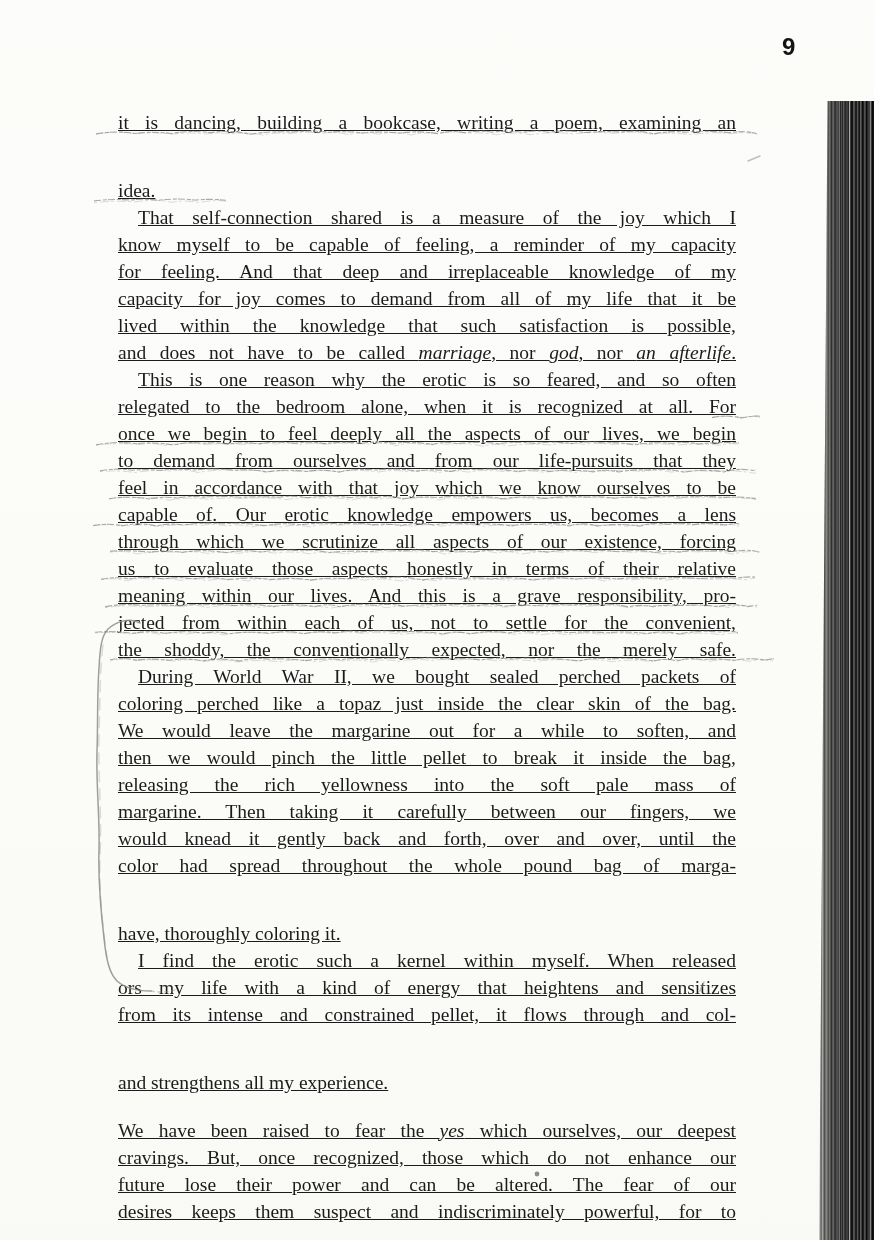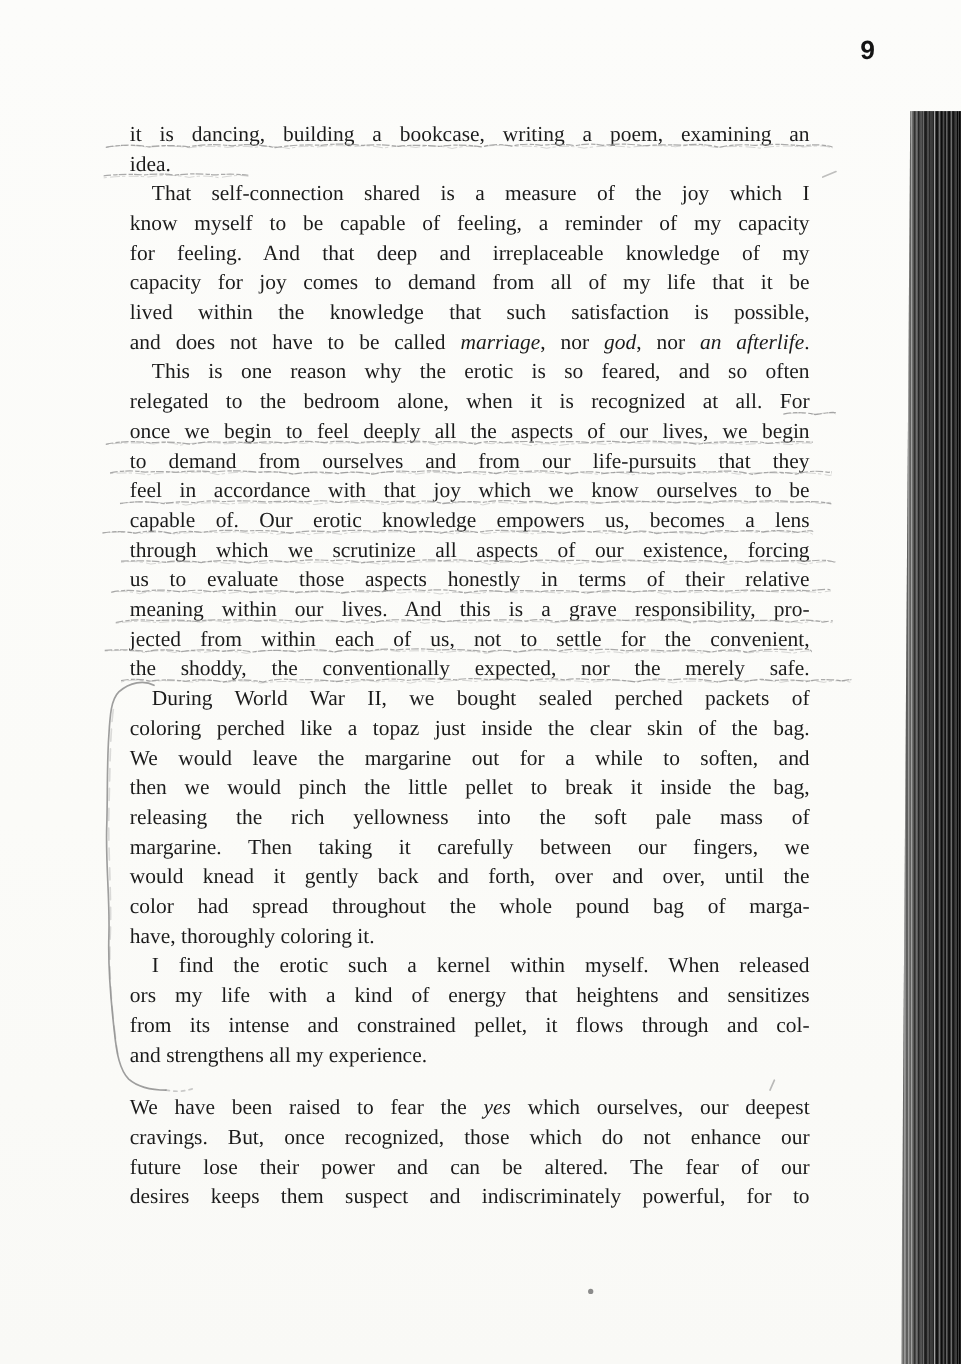--- a/index.html
+++ b/index.html
@@ -13,28 +13,28 @@
   }
 
   #folio {
     position:absolute; top:33px; left:782px;
     font-family:"Liberation Sans", sans-serif; font-weight:bold;
     font-size:24px; color:#141414; letter-spacing:0.5px;
   }
 
   #text-block {
     position:absolute; left:118px; top:109px; width:618px;
-    font-size:19.5px; line-height:27px; color:#1b1b1b;
+    font-size:19.5px; line-height:27px; color:#1b1b1b;text-decoration:underline;
   }
   .line {
     position:relative; height:27px;
     text-align:justify; text-align-last:justify;
     overflow:visible; white-space:normal;
   }
-  .line.no-just { text-align:left; text-align-last:left; }
+  .line.no-just { text-align:left; text-align-last:left;margin-top:41px; }
   .line.indent { text-indent:20px; }
   .line.sect-gap { margin-top:21px; }
   .line i { font-style:italic; }
 
   .uline {
     position:absolute; top:19px; height:10px; pointer-events:none;
   }
   .uline path { fill:none; stroke:#8f8f8f; }
 
   #annot { position:absolute; left:0; top:0; z-index:5; pointer-events:none; }

